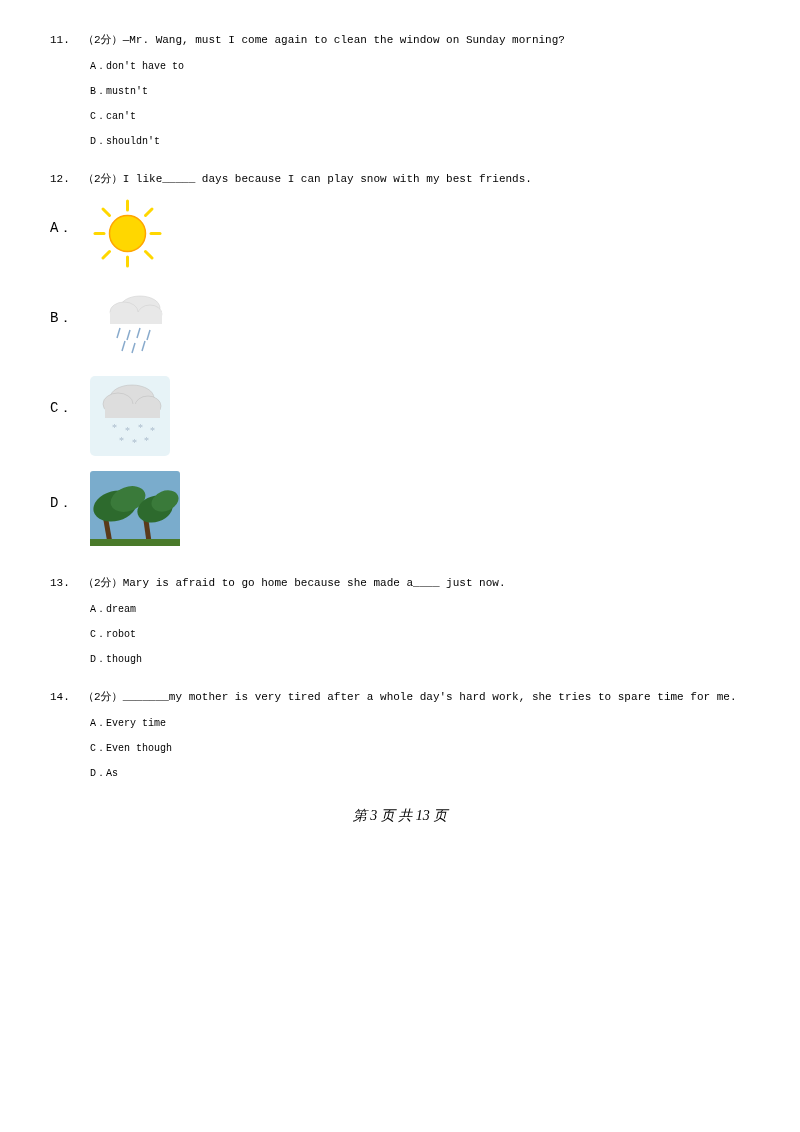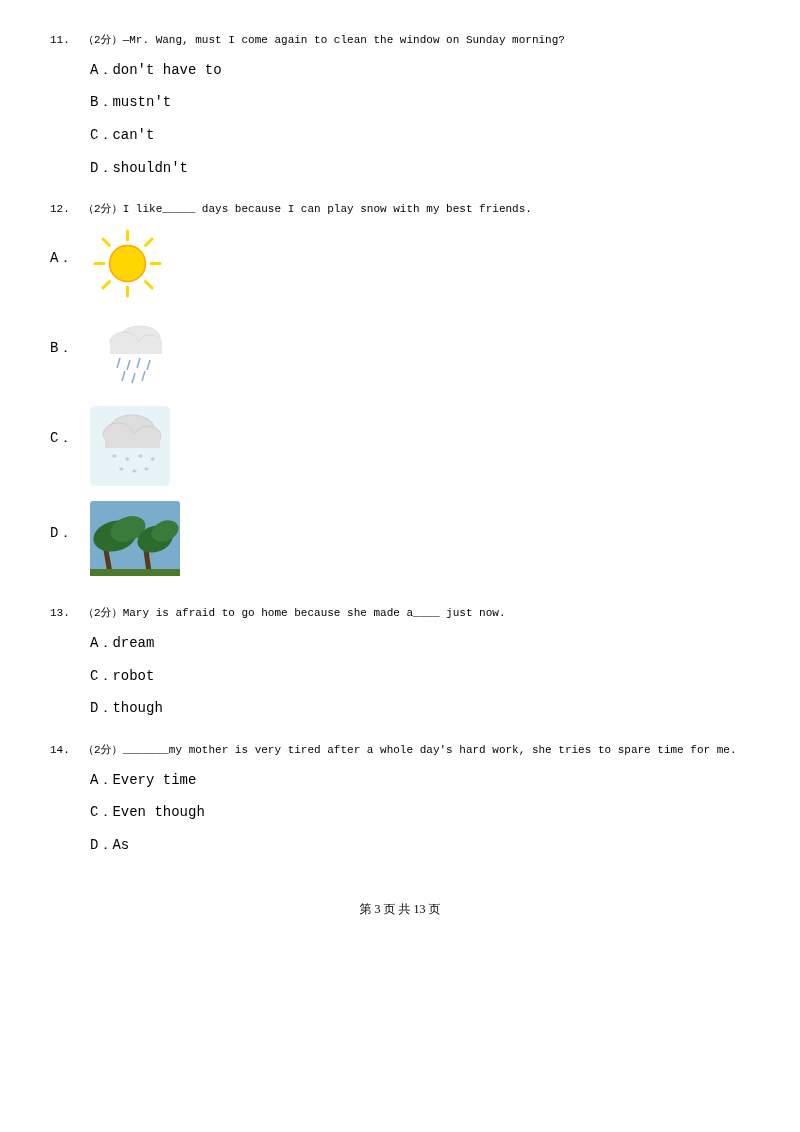--- a/index.html
+++ b/index.html
@@ -22,28 +22,29 @@
     }
     .question-line {
       margin-bottom: 4px;
       line-height: 1.9;
       font-family: "Courier New", "SimSun", monospace;
       font-size: 11px;
     }
     .option-line {
       margin: 6px 0 6px 40px;
       font-family: "Courier New", "SimSun", monospace;
-      font-size: 14px;
+      font-size: 10px;
       line-height: 1.9;
     }
     .footer {
       text-align: center;
-      margin-top: 40px;
+      margin-top: 20px;
       font-family: "SimSun", serif;
-      font-size: 12px;
+      font-size: 14px;
+      font-style: italic;
     }
     .img-row {
       display: flex;
       align-items: flex-start;
       margin: 6px 0;
     }
     .img-row .lbl {
       font-family: "Courier New", monospace;
       font-size: 14px;
       min-width: 30px;

